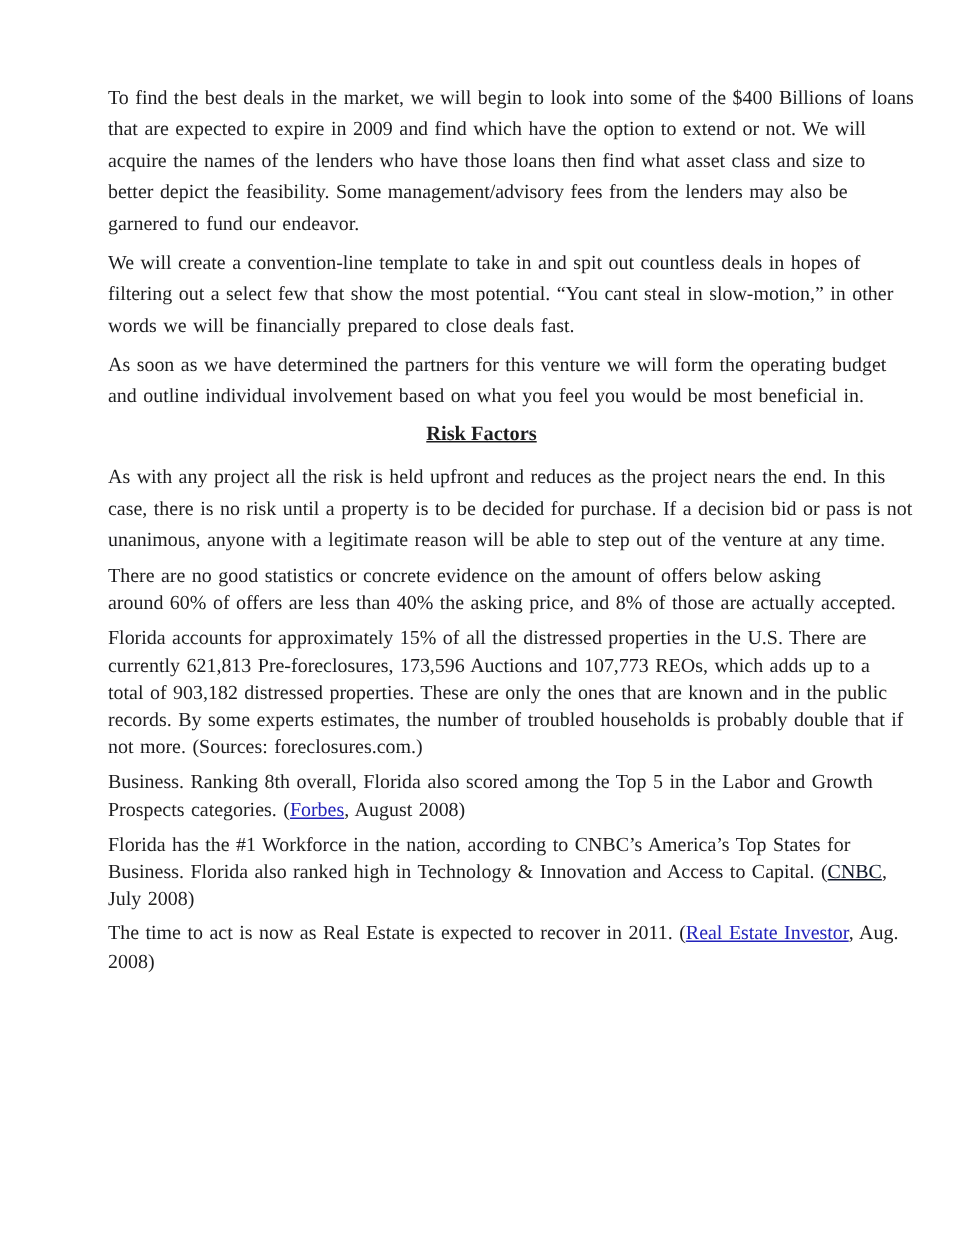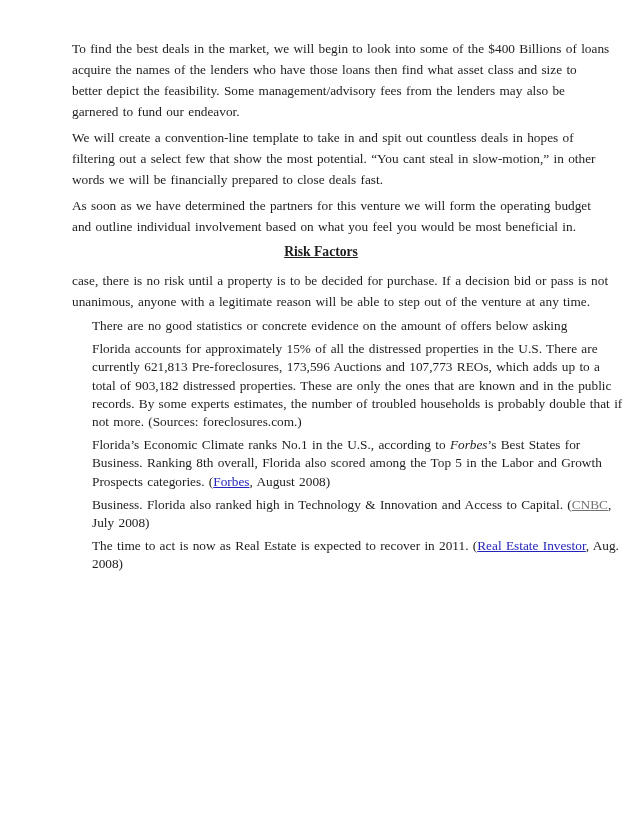--- a/index.html
+++ b/index.html
@@ -8,30 +8,30 @@
     background: #ffffff;
   }
   .page {
     position: relative;
     box-sizing: border-box;
     width: 638px;
     height: 826px;
     background: #ffffff;
     font-family: "Liberation Serif", serif;
     color: #1d1d1f;
-    padding: 38px 68px 0 72px;
+    padding: 54px 68px 0 72px;
     overflow: hidden;
   }
   .paragraph {
     margin: 0 0 5px 0;
     font-size: 13.3px;
     word-spacing: 1px;
   }
   .paragraph.loose .line { line-height: 21px; }
-  .paragraph.tight .line { line-height: 18.2px; margin-left: 20px; }
+  .paragraph.tight .line { line-height: 18.2px; }
   .line {
     white-space: nowrap;
   }
   .heading {
     text-align: center;
     font-size: 13.6px;
     font-weight: bold;
     line-height: 20px;
     margin: 2px 0 8px 0;
   }
@@ -45,55 +45,58 @@
     cursor: pointer;
   }
 </style>
 </head>
 <body>
 
 <div class="page" style="color: rgb(29, 29, 31);">
   <div id="doc-root">
       <div class="paragraph loose">
         <div class="line"><span>To find  the best deals in the market, we will  begin to look into  some of the $400 Billions  of loans</span></div>
+        <div class="line"><span>that are expected to expire in 2009 and find  which have the option to extend or not. We will</span></div>
         <div class="line"><span>acquire  the names of the lenders  who have those loans  then find  what  asset class and size  to</span></div>
         <div class="line"><span>better depict  the feasibility.  Some management/advisory  fees from the lenders  may also be</span></div>
         <div class="line"><span>garnered  to fund  our endeavor.</span></div>
       </div>
       <div class="paragraph loose">
         <div class="line"><span>We will  create a convention-line  template  to take in  and spit out countless  deals in hopes of</span></div>
         <div class="line"><span>filtering  out a select few that show the most potential.  “You cant steal  in slow-motion,”  in other</span></div>
         <div class="line"><span>words we will  be financially  prepared to close deals fast.</span></div>
       </div>
       <div class="paragraph loose">
         <div class="line"><span>As soon as we have determined  the partners  for this venture  we will  form the operating  budget</span></div>
         <div class="line"><span>and outline  individual  involvement  based on what  you feel  you would  be most beneficial  in.</span></div>
       </div>
       <div class="heading"><span class="heading-text">Risk Factors</span></div>
       <div class="paragraph loose">
+        <div class="line"><span>As with any project all the risk is held upfront  and reduces as the project nears the end. In this</span></div>
         <div class="line"><span>case, there is no risk  until  a property  is to be decided  for purchase.  If a decision  bid or pass is  not</span></div>
         <div class="line"><span>unanimous,  anyone  with  a legitimate  reason will  be able to step out of the venture  at any time.</span></div>
       </div>
       <div class="paragraph tight">
         <div class="line"><span>There are no good statistics  or concrete  evidence  on the amount  of offers  below  asking</span></div>
+        <div class="line"><span>around  60% of offers  are less than  40% the asking  price,  and 8% of those  are actually  accepted.</span></div>
       </div>
       <div class="paragraph tight">
         <div class="line"><span>Florida  accounts  for approximately  15% of all the distressed  properties  in the  U.S. There  are</span></div>
         <div class="line"><span>currently  621,813 Pre-foreclosures,  173,596 Auctions  and 107,773 REOs, which  adds up to a</span></div>
         <div class="line"><span>total of 903,182 distressed  properties.  These  are only the ones that  are known  and in the public</span></div>
         <div class="line"><span>records. By some  experts  estimates,  the number  of troubled  households  is probably  double  that if</span></div>
         <div class="line"><span>not more. (Sources:  foreclosures.com.)</span></div>
       </div>
       <div class="paragraph tight">
-        <div class="line"><span>Florida’s  Economic  Climate  ranks  No.1 in the  U.S., according  to </span><span class="seg-italic">Forbes</span><span>’s Best States  for</span></div>
         <div class="line"><span>Business.  Ranking  8th overall,  Florida  also scored among  the Top 5 in  the Labor  and Growth</span></div>
         <div class="line"><span>Prospects  categories.  (</span><a class="doclink" style="color: rgb(35, 35, 187);">Forbes</a><span>,  August  2008)</span></div>
       </div>
       <div class="paragraph tight">
-        <div class="line"><span>Business.  Florida  also ranked  high  in Technology  &amp; Innovation  and Access to  Capital.  (</span><a class="doclink" style="color: #737373;">CNBC</a><span>,</span></div>
+        <div class="line"><span>Florida  has  the #1 Workforce  in the nation,  according  to CNBC’s  America’s  Top States  for</span></div>
+        <div class="line"><span>Business.  Florida  also ranked  high  in Technology  &amp; Innovation  and Access to  Capital.  (</span><a class="doclink" style="color: #0f172a;">CNBC</a><span>,</span></div>
         <div class="line"><span>July  2008)</span></div>
       </div>
       <div class="paragraph tight">
         <div class="line"><span>The time  to act is now as Real Estate  is expected  to recover  in  2011. (</span><a class="doclink" style="color: rgb(35, 35, 187);">Real Estate Investor</a><span>,  Aug.</span></div>
         <div class="line"><span>2008)</span></div>
       </div>
     </div>
 </div>
 
 </body></html>

